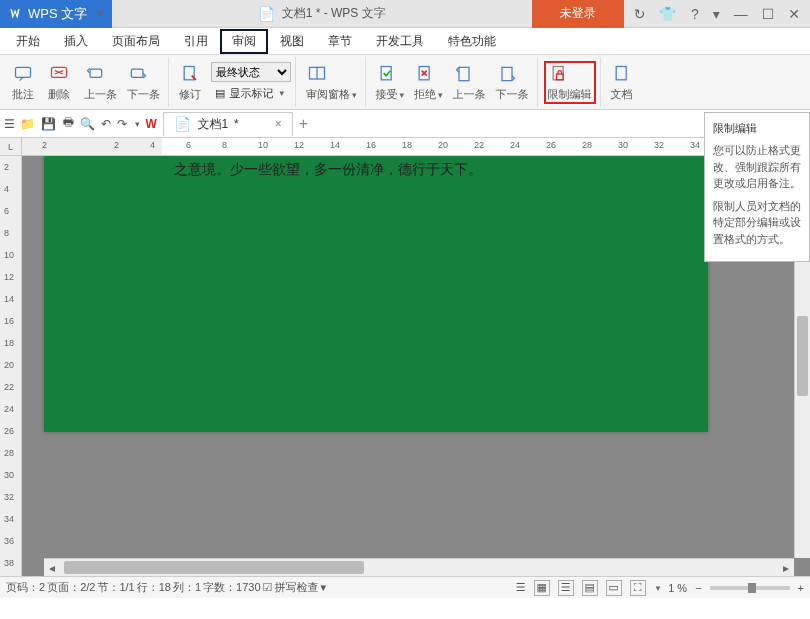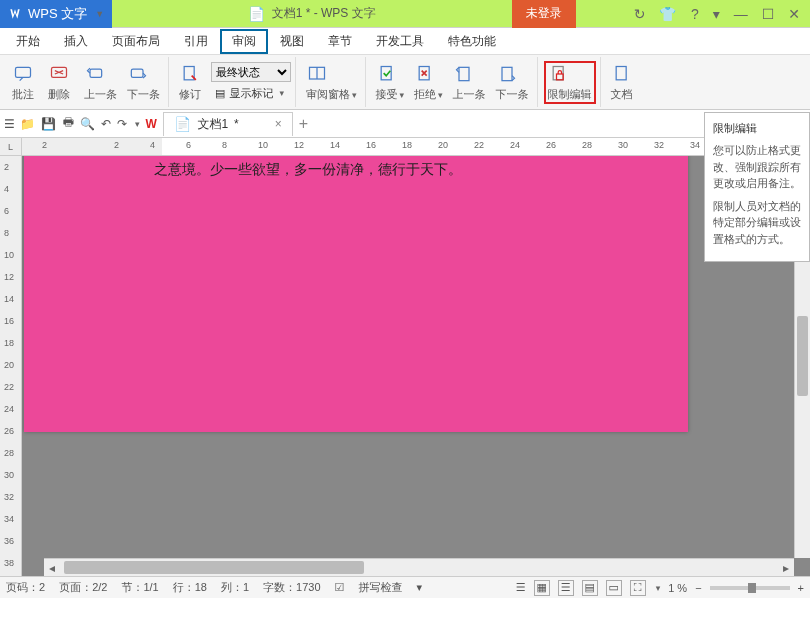--- a/index.html
+++ b/index.html
@@ -1,31 +1,31 @@
 <!DOCTYPE html>
 <html><head>
 <meta charset="utf-8">
 <style>
 * { margin: 0; padding: 0; box-sizing: border-box; font-family: "Microsoft YaHei", sans-serif; }
 body { width: 810px; height: 619px; background: #fff; overflow: hidden; font-size: 12px; color: #333; }
 
 
-.titlebar { height: 28px; background: #bef264; display: flex; align-items: center; border-bottom: 1px solid #d0d0d0; gap: 48px; }
+.titlebar { height: 28px; background: #e5e5e5; display: flex; align-items: center; border-bottom: 1px solid #d0d0d0; }
 .app-badge { background: #2e75d4; color: #fff; height: 28px; display: flex; align-items: center; padding: 0 8px; font-size: 13px; gap: 6px; }
 .app-badge svg { width: 14px; height: 14px; }
 .title-center { flex: 1; display: flex; align-items: center; justify-content: center; gap: 6px; color: #555; }
 .title-icon { color: #2e75d4; font-size: 14px; }
-.login-badge { background: #e05a2f; color: #fff; padding: 0 14px; height: 28px; display: flex; align-items: center; }
+.login-badge { background: #e05a2f; color: #fff; padding: 0 28px; height: 28px; display: flex; align-items: center; }
 .win-controls { display: flex; align-items: center; gap: 14px; padding: 0 10px; color: #666; }
 .win-controls span { cursor: pointer; font-size: 14px; }
 
 
 .menubar { height: 26px; display: flex; align-items: center; padding: 0 4px; background: #fff; }
 .menu-item { padding: 4px 12px; color: #333; cursor: pointer; }
-.menu-item.active { border: 2px solid #0369a1; padding: 2px 10px; }
+.menu-item.active { border: 2px solid #0f172a; padding: 2px 10px; }
 
 
 .ribbon { height: 56px; background: #f5f5f5; border-top: 1px solid #ddd; border-bottom: 1px solid #ccc; display: flex; align-items: center; padding: 2px 4px; gap: 2px; }
 .ribbon-group { display: flex; align-items: center; gap: 2px; padding: 0 4px; border-right: 1px solid #ddd; height: 100%; }
 .ribbon-group:last-child { border-right: none; }
 .rbtn { display: flex; flex-direction: column; align-items: flex-start; justify-content: center; padding: 2px 4px; cursor: pointer; font-size: 11px; min-width: 34px; }
 .rbtn-icon { width: 22px; height: 22px; margin-bottom: 2px; color: #4a7ec7; display: flex; align-items: center; justify-content: center; }
 .rbtn-icon svg { width: 20px; height: 20px; }
 .rbtn-label { color: #555; white-space: nowrap; }
 .rbtn-sm { display: flex; align-items: center; gap: 4px; padding: 2px 4px; cursor: pointer; font-size: 11px; }
@@ -48,39 +48,39 @@
 .ruler-h .page-area { position: absolute; left: 140px; right: 40px; top: 0; bottom: 0; background: #fff; }
 .ruler-h .ticks { position: absolute; left: 0; right: 0; top: 0; bottom: 0; display: flex; font-size: 9px; color: #666; }
 .ruler-h .tick { position: absolute; top: 2px; }
 .ruler-corner { position: absolute; left: 0; top: 0; width: 22px; height: 18px; background: #eee; border-right: 1px solid #ccc; border-bottom: 1px solid #ccc; display: flex; align-items: center; justify-content: center; font-size: 9px; color: #666; }
 
 
 .doc-area { position: relative; height: 420px; display: flex; background: #888; }
 .ruler-v { width: 22px; background: #eee; border-right: 1px solid #ccc; position: relative; }
 .ruler-v .tick { position: absolute; left: 4px; font-size: 9px; color: #666; }
 .page-wrap { flex: 1; background: #888; overflow: hidden; position: relative; }
-.page { position: absolute; left: 2px; top: -10px; width: 664px; background: #ec4899; box-shadow: 0 0 4px rgba(0,0,0,0.3); padding: 12px 130px 240px 130px; font-size: 14px; line-height: 1.7; color: #222; }
+.page { position: absolute; left: 22px; top: -10px; width: 664px; background: #15803d; box-shadow: 0 0 4px rgba(0,0,0,0.3); padding: 12px 130px 240px 130px; font-size: 14px; line-height: 1.7; color: #222; }
 .page p { margin-bottom: 10px; }
 
 
 .side-panel { position: absolute; right: 0; top: 112px; width: 106px; background: #fff; border: 1px solid #bbb; padding: 8px; font-size: 11px; z-index: 10; }
 .side-panel .sp-title { font-weight: normal; margin-bottom: 6px; color: #333; }
 .side-panel p { color: #555; line-height: 1.5; margin-bottom: 6px; }
 
 
 .vscroll { position: absolute; right: 0; top: 0; bottom: 18px; width: 16px; background: #eee; border-left: 1px solid #ccc; }
 .vscroll .thumb { position: absolute; left: 2px; right: 2px; top: 160px; height: 80px; background: #bbb; border-radius: 2px; }
 .hscroll { position: absolute; left: 22px; right: 16px; bottom: 0; height: 18px; background: #eee; border-top: 1px solid #ccc; }
 .hscroll .thumb { position: absolute; top: 2px; bottom: 2px; left: 20px; width: 300px; background: #bbb; border-radius: 2px; }
 .hscroll .arrow { position: absolute; top: 0; bottom: 0; width: 16px; display: flex; align-items: center; justify-content: center; color: #666; cursor: pointer; }
 .hscroll .arrow.left { left: 0; }
 .hscroll .arrow.right { right: 0; }
 
 
-.statusbar { height: 22px; background: #f5f5f5; border-top: 1px solid #ccc; display: flex; align-items: center; padding: 0 6px; font-size: 11px; color: #555; gap: 14px; }
+.statusbar { height: 22px; background: #f5f5f5; border-top: 1px solid #ccc; display: flex; align-items: center; padding: 0 6px; font-size: 11px; color: #555; gap: 2px; }
 .statusbar .right { margin-left: auto; display: flex; align-items: center; gap: 8px; }
 .view-btn { width: 16px; height: 16px; border: 1px solid #aaa; cursor: pointer; display: flex; align-items: center; justify-content: center; }
 .zoom-slider { width: 80px; height: 4px; background: #ccc; position: relative; }
 .zoom-slider .knob { position: absolute; left: 38px; top: -3px; width: 8px; height: 10px; background: #888; }
 
 .caret { font-size: 9px; color: #666; margin-left: 2px; }
 </style>
 </head>
 <body>
 

